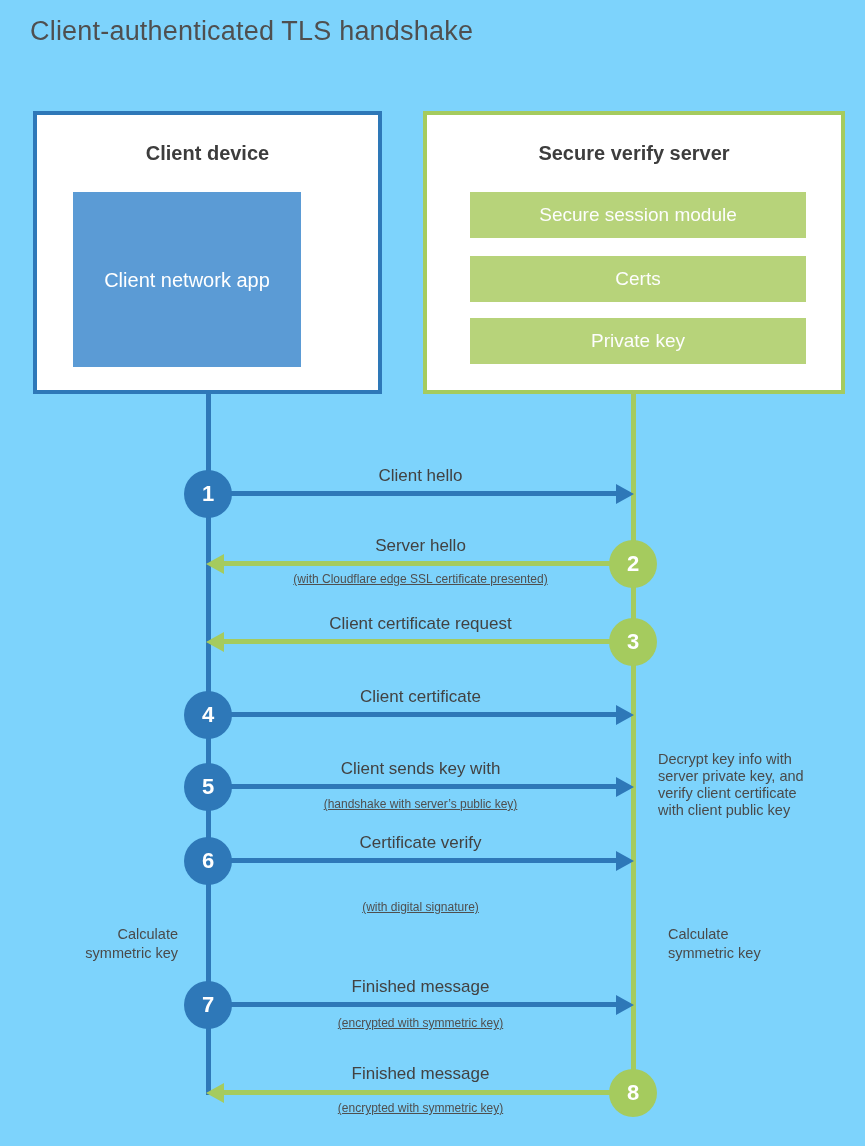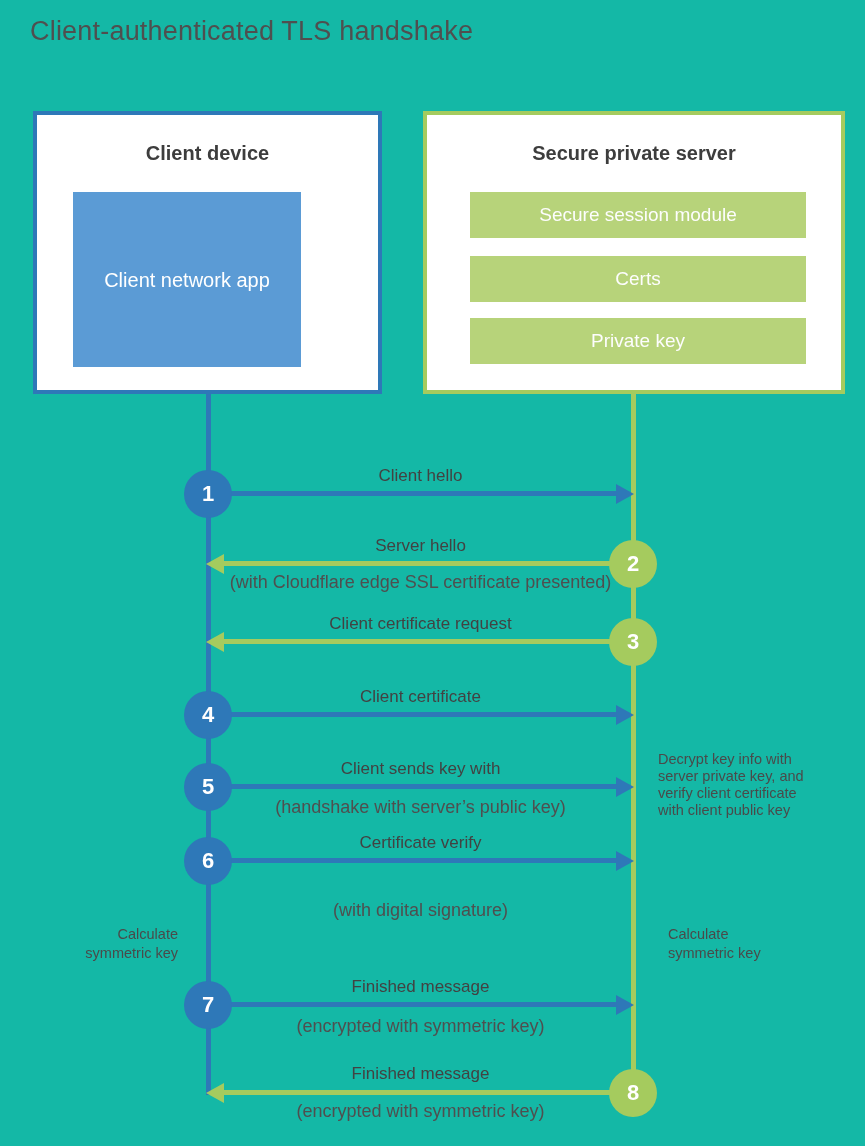--- a/index.html
+++ b/index.html
@@ -1,21 +1,21 @@
 <!DOCTYPE html>
 <html><head>
 <meta charset="utf-8">
 <style>
   html, body { margin: 0; padding: 0; background: #ffffff; }
   body { font-family: "Liberation Sans", sans-serif; }
   #stage {
     position: relative;
     width: 865px;
     height: 1146px;
-    background: #14b8a6;
+    background: #7dd3fc;
     overflow: hidden;
   }
   .abs { position: absolute; }
 
   
   .diagram-title {
     left: 30px; top: 16px;
     font-size: 27px;
     font-weight: 300;
     color: #4f4f4f;
@@ -81,21 +81,21 @@
 
   
   .step-label {
     left: 208px; width: 425px;
     text-align: center;
     font-size: 17px; color: #424242;
   }
   .step-sublabel {
     left: 208px; width: 425px;
     text-align: center;
-    font-size: 18px; color: #4f4f4f;
+    font-size: 12px; color: #4f4f4f; text-decoration: underline;
   }
 
   
   .note { font-size: 14.5px; color: #4a4a4a; line-height: 19px; }
   .note-decrypt { left: 658px; top: 751px; width: 190px; line-height: 17px; }
   .note-calc-left { left: 30px; width: 148px; top: 925px; text-align: right; }
   .note-calc-right { left: 668px; width: 148px; top: 925px; text-align: left; }
 </style>
 </head>
 <body>
@@ -105,21 +105,21 @@
   <div class="abs diagram-title">Client-authenticated TLS handshake</div>
 
   <div class="abs device-box client-box">
     <div class="abs box-title">Client device</div>
     <div class="abs client-app-rect">
       <div class="client-app-text">Client network app</div>
     </div>
   </div>
 
   <div class="abs device-box server-box">
-    <div class="abs box-title">Secure private server</div>
+    <div class="abs box-title">Secure verify server</div>
     <div class="abs module-bar" style="top:77px;">
       <span>Secure session module</span>
     </div>
     <div class="abs module-bar" style="top:141px;">
       <span>Certs</span>
     </div>
     <div class="abs module-bar" style="top:203px;text-align:right;">
       <span>Private key</span>
     </div>
   </div>

